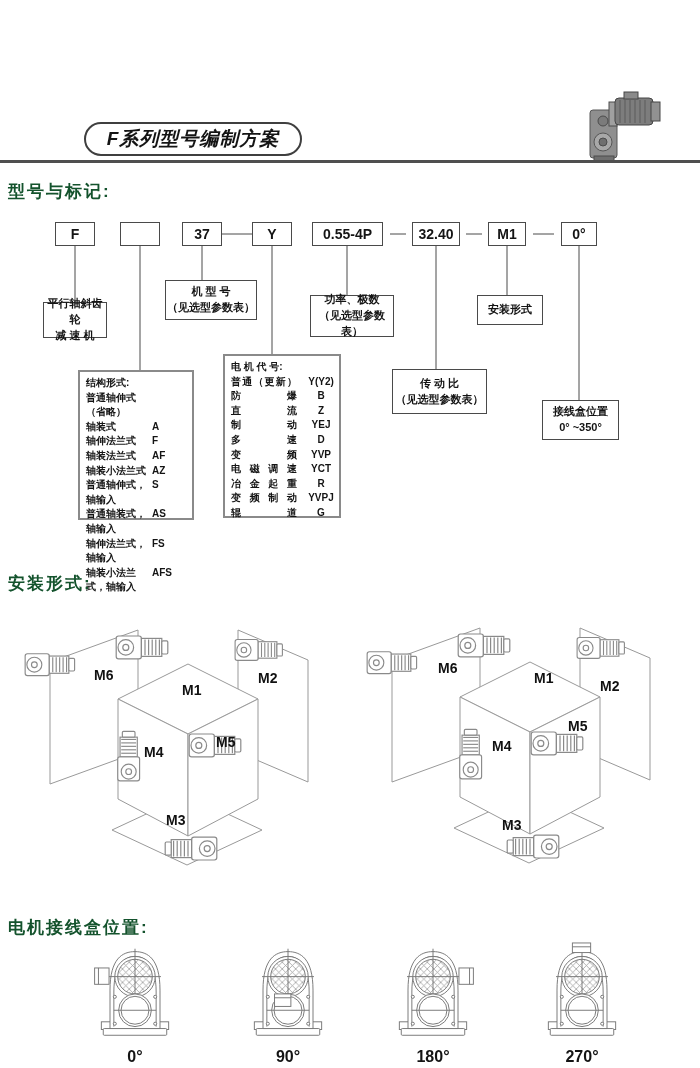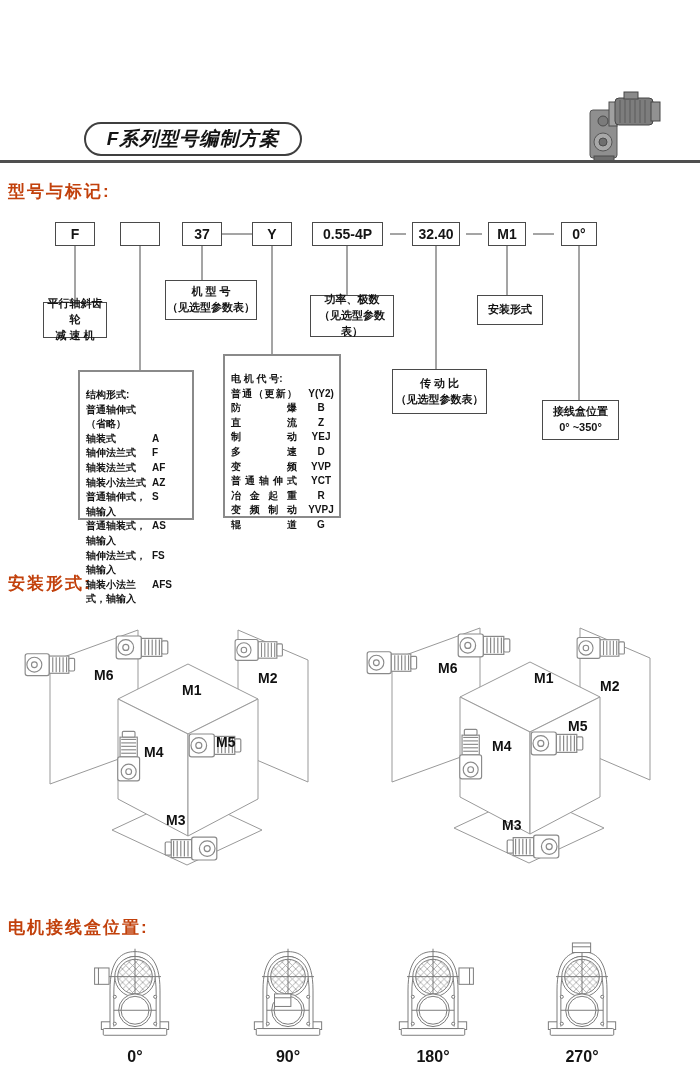--- a/index.html
+++ b/index.html
@@ -14,40 +14,40 @@
   
   .title-box {
     left:84px; top:110px; width:218px; height:34px;
     border:2px solid #3f3f3f; border-radius:17px;
     display:flex; align-items:center; justify-content:center;
     font-size:19px; font-weight:700; font-style:italic; letter-spacing:1px;
   }
   .rule { left:0; top:148px; width:700px; height:3px; background:#4f4f4f; }
   .photo { left:582px; top:78px; width:88px; height:76px; }
 
-  .heading { font-size:17px; font-weight:700; letter-spacing:2px; color:#c2410c; }
+  .heading { font-size:17px; font-weight:700; letter-spacing:2px; color:#14532d; }
   #h-model    { left:8px;  top:168px; }
   #h-mounting { left:8px;  top:560px; }
   #h-junction { left:8px;  top:904px; }
 
   
   .cbox {
     position:absolute; top:210px; height:24px;
     border:1px solid #4a4a4a; background:#fff;
     display:flex; align-items:center; justify-content:center;
     font-size:14px; font-weight:700;
   }
   .lbl {
     position:absolute; border:1px solid #4a4a4a; background:#fff;
     display:flex; flex-direction:column; align-items:center; justify-content:center;
     text-align:center; font-size:11px; font-weight:700; line-height:1.45;
   }
   .listbox {
     position:absolute; border:2px solid #8a8a8a; background:#fff;
-    font-size:10px; font-weight:700; padding:16px 6px; line-height:14.6px;
+    font-size:10px; font-weight:700; padding:4px 6px; line-height:14.6px;
   }
   .listbox .lrow { display:flex; align-items:baseline; }
   .listbox .lname { flex:1 1 auto; text-align:left; }
   .listbox .lcode { flex:0 0 34px; text-align:left; }
   #motor-code-box .lcode { flex:0 0 40px; text-align:center; }
   #motor-code-box .lname { flex:0 0 66px; text-align:justify; text-align-last:justify; margin-right:4px; }
   .conn { left:0; top:0; width:700px; height:540px; pointer-events:none; }
 
   
   .mount-svg { width:330px; height:290px; }
@@ -272,21 +272,21 @@
         <span class="lname">多速</span>
         <span class="lcode">D</span>
       </div>
 
       <div class="lrow">
         <span class="lname">变频</span>
         <span class="lcode">YVP</span>
       </div>
 
       <div class="lrow">
-        <span class="lname">普通轴伸式</span>
+        <span class="lname">电磁调速</span>
         <span class="lcode">YCT</span>
       </div>
 
       <div class="lrow">
         <span class="lname">冶金起重</span>
         <span class="lcode">R</span>
       </div>
 
       <div class="lrow">
         <span class="lname">变频制动</span>

